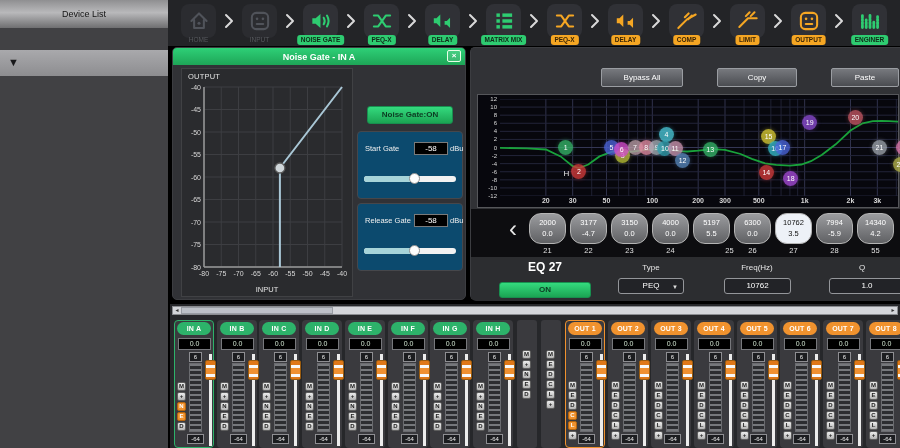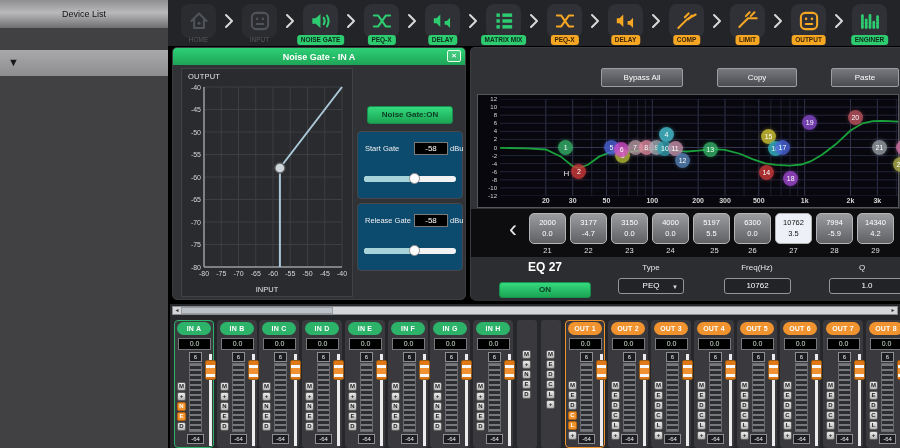--- a/index.html
+++ b/index.html
@@ -70,21 +70,21 @@
   #eq-graph { position:absolute; left:6px; top:46px; width:422px; height:114px; background:#07070d; border:1px solid #55565a; }
   #eq-plot { position:absolute; left:22px; top:4px; width:398px; height:97px; }
   #eq-plot svg { position:absolute; inset:0; }
   .eq-ylab { position:absolute; left:0; width:19px; text-align:right; font-size:6px; color:#d8d8d8; line-height:6px; }
   .eq-xlab { position:absolute; width:26px; text-align:center; font-size:7px; font-weight:bold; color:#d8d8d8; top:102px; }
   .eq-pt { position:absolute; width:15px; height:15px; border-radius:50%; text-align:center; line-height:15px;
     font-size:7px; color:#fff; z-index:4; }
   .eq-pt .htag { position:absolute; left:-8px; top:2px; font-size:8px; color:#e8e8e8; }
   #eq-bands { position:absolute; left:0; top:161px; width:430px; height:48px; background:#0d0d10; }
   #eq-band-chevron { position:absolute; left:38px; top:6px; width:16px; height:30px; color:#e8e8e8; font-size:24px; line-height:28px; }
-  .band-cell { position:absolute; top:4px; width:37px; height:31px; border:1px solid #b4b4b4; border-radius:5px;
+  .band-cell { position:absolute; top:4px; width:37px; height:31px; border:1px solid #b4b4b4; border-radius:12px;
     background:linear-gradient(#9b9c9f,#606164); text-align:center; font-size:7.5px; color:#fff; padding-top:3px; line-height:11px; }
   .band-cell.sel { background:#edf1f7; color:#111; }
   .band-num { position:absolute; top:37px; width:37px; text-align:center; font-size:7.5px; color:#e0e0e0; }
   #eq-footer { position:absolute; left:0; top:209px; width:430px; height:44px; background:#2c2d30; border-radius:0 0 0 5px; }
   #eq-sel-label { position:absolute; left:28px; top:3px; width:92px; text-align:center; font-size:12px; font-weight:bold; }
   #eq-on { position:absolute; left:28px; top:25px; width:92px; height:16px; border-radius:3px;
     background:linear-gradient(#34da7e,#1ba453); border:1px solid #188f4f; color:#0d3a22; font-weight:bold;
     font-size:8px; text-align:center; line-height:14px; }
   .ft-lbl { position:absolute; top:6px; font-size:8px; color:#e6e6e6; text-align:center; }
   .ft-box { position:absolute; top:21px; height:16px; background:#222327; border:1px solid #94969a; border-radius:3px;
@@ -471,41 +471,41 @@
         <div class="band-num" style="left: 140px;">23</div>
         <div class="band-cell" style="left: 181px;">
           <div>4000</div>
           <div>0.0</div>
         </div>
         <div class="band-num" style="left: 181px;">24</div>
         <div class="band-cell" style="left: 222px;">
           <div>5197</div>
           <div>5.5</div>
         </div>
-        <div class="band-num" style="left: 225px;">25</div>
+        <div class="band-num" style="left: 240px;">25</div>
         <div class="band-cell" style="left: 263px;">
           <div>6300</div>
           <div>0.0</div>
         </div>
         <div class="band-num" style="left: 263px;">26</div>
         <div class="band-cell sel" style="left: 304px;">
           <div>10762</div>
           <div>3.5</div>
         </div>
         <div class="band-num" style="left: 304px;">27</div>
         <div class="band-cell" style="left: 345px;">
           <div>7994</div>
           <div>-5.9</div>
         </div>
         <div class="band-num" style="left: 345px;">28</div>
         <div class="band-cell" style="left: 386px;">
           <div>14340</div>
           <div>4.2</div>
         </div>
-        <div class="band-num" style="left: 386px;">29</div>
+        <div class="band-num" style="left: 386px;">55</div>
       </div>
     <div id="eq-footer">
       <div id="eq-sel-label">EQ 27</div>
       <div id="eq-on">ON</div>
       <div class="ft-lbl" id="eq-type-lbl">Type</div>
       <div class="ft-box" id="eq-type">
         <span>PEQ</span>
         <span class="dd">▼</span>
       </div>
       <div class="ft-lbl" id="eq-freq-lbl">Freq(Hz)</div>

